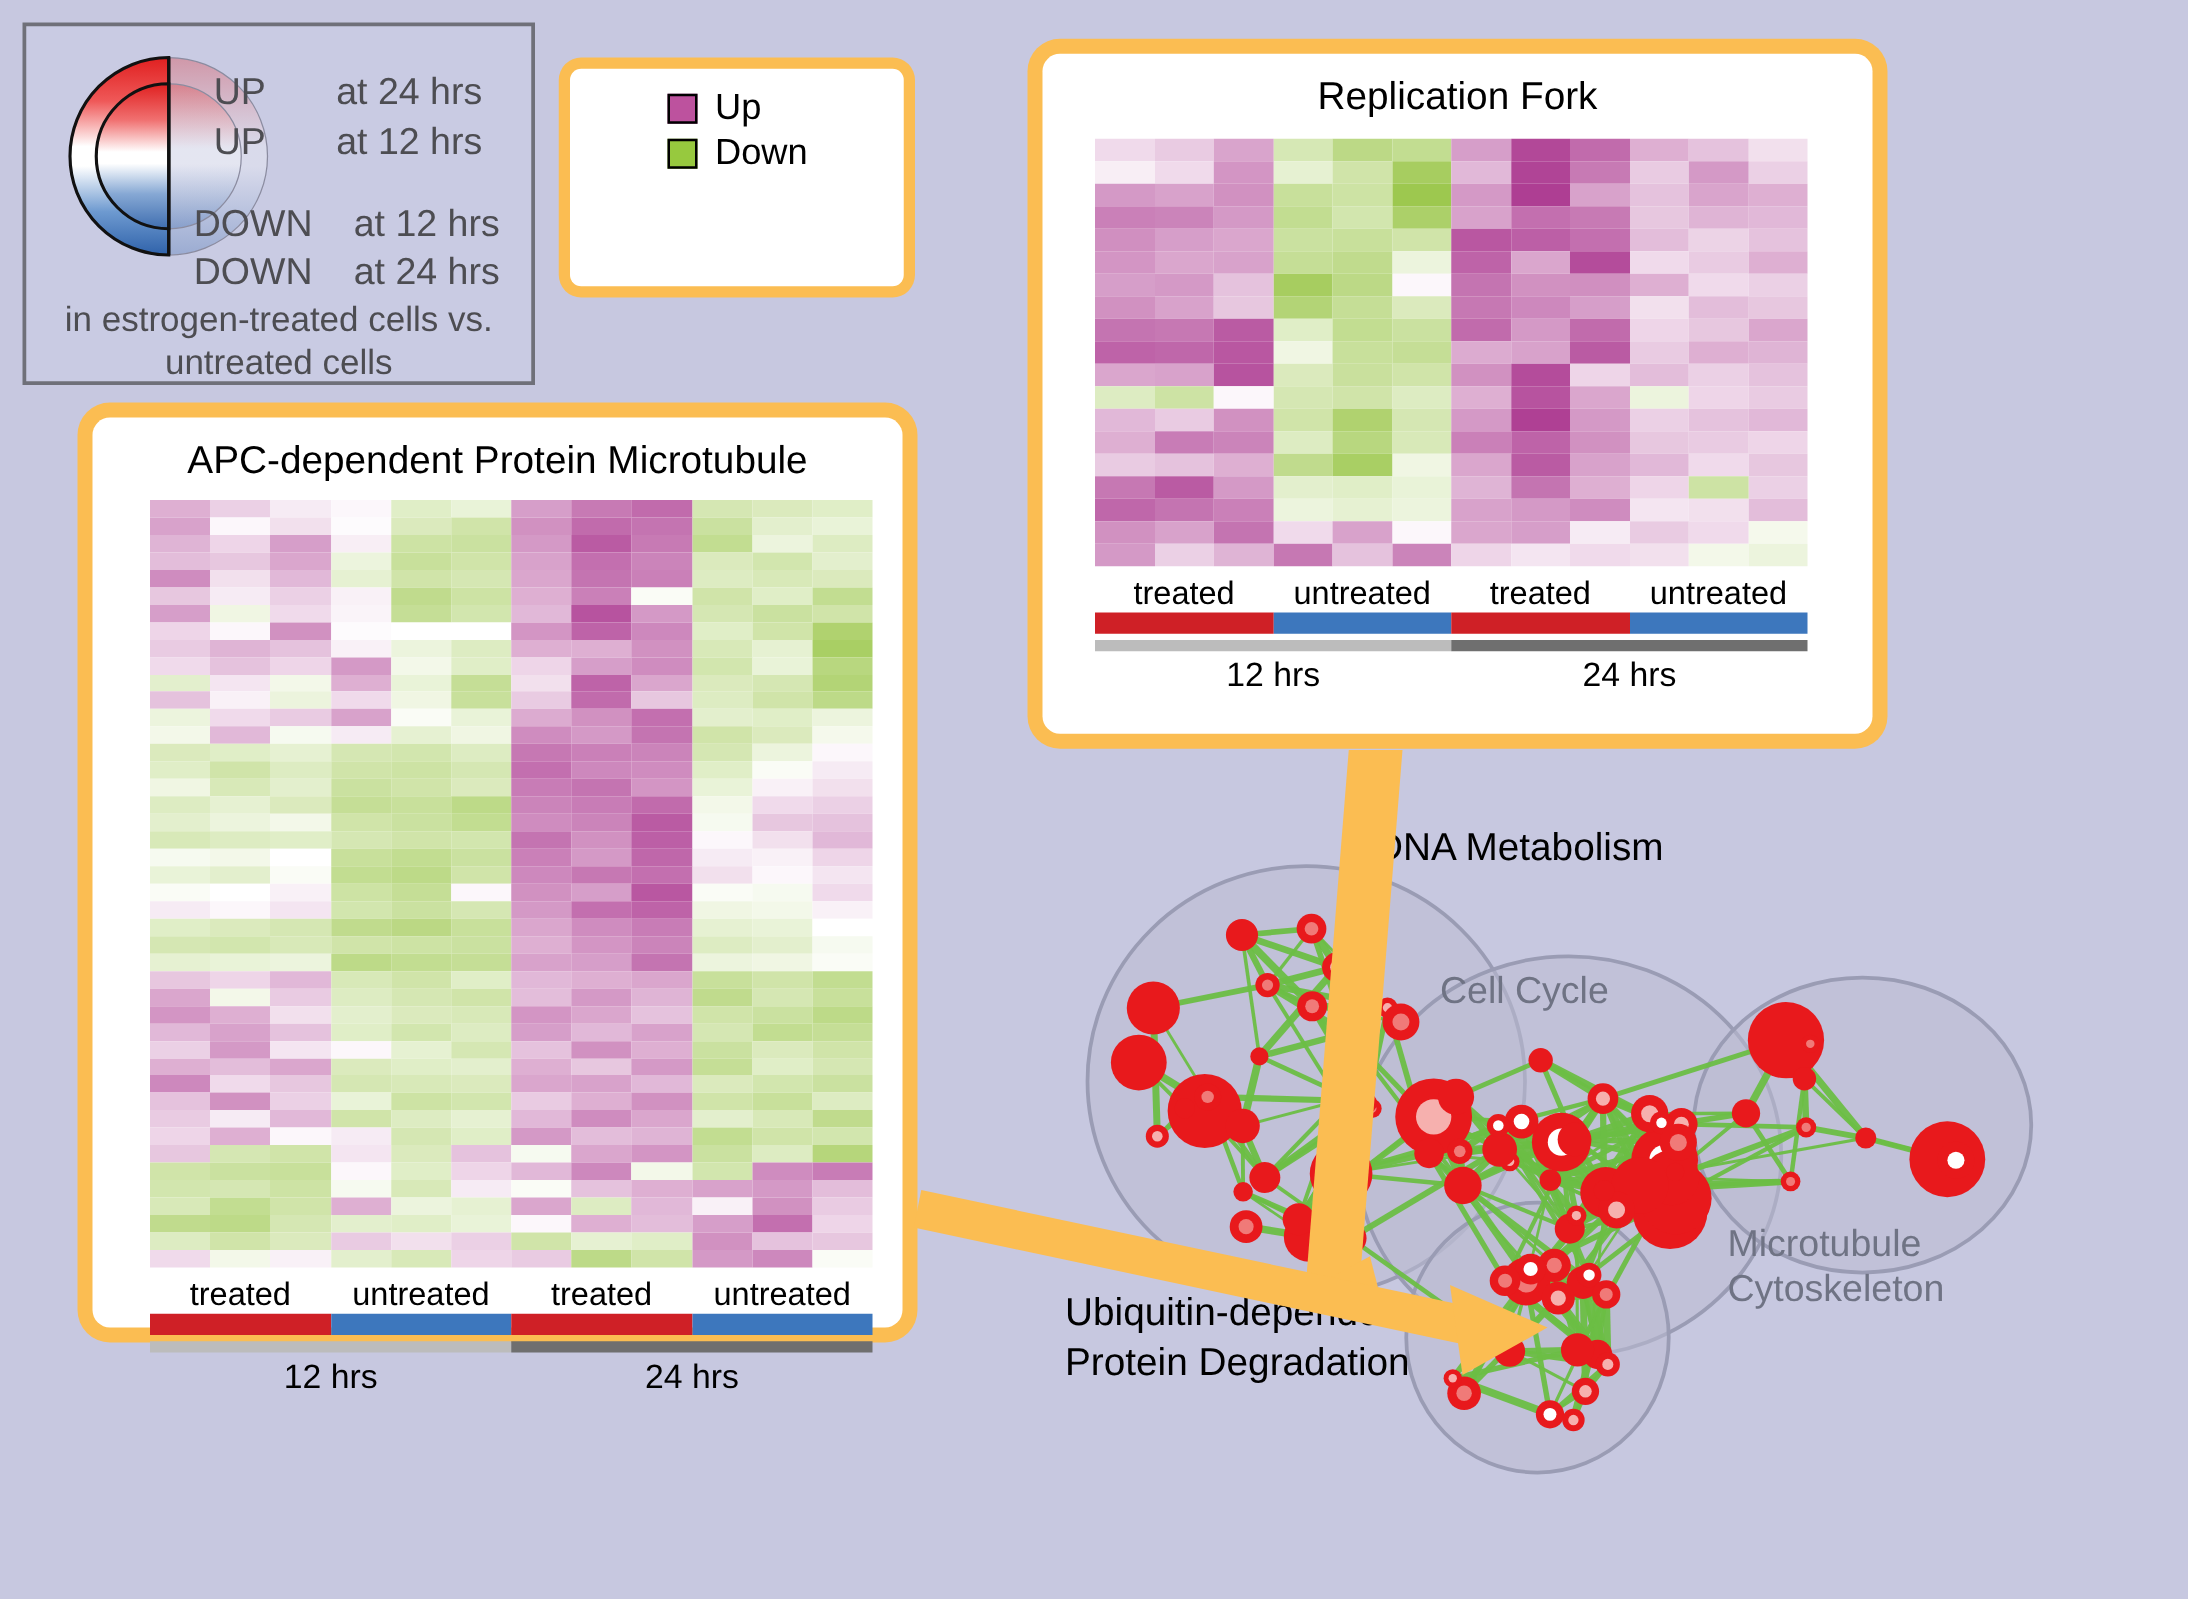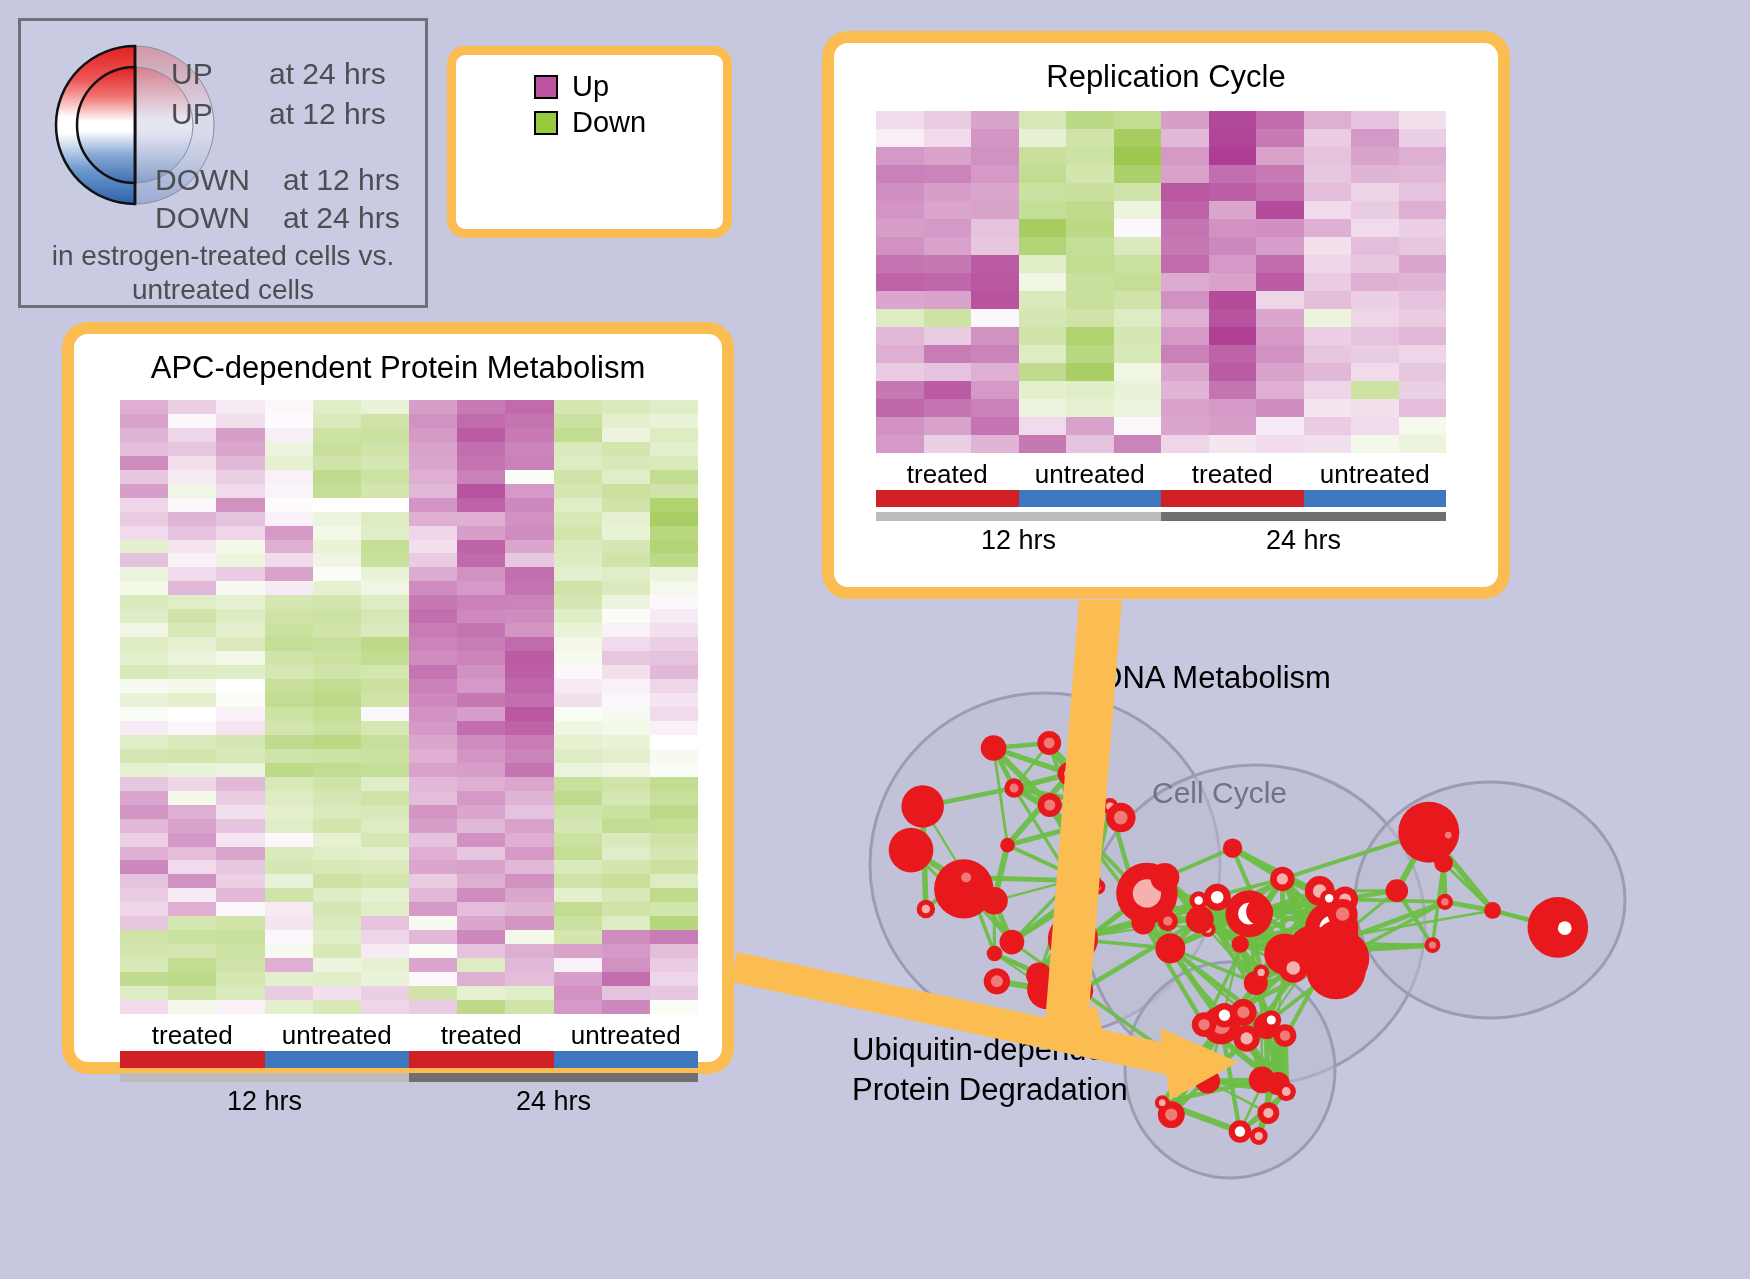--- a/index.html
+++ b/index.html
@@ -134,21 +134,21 @@
     </div>
     <div class="legend-line">
       <span class="legend-swatch" id="sw-down" style="background: rgb(151, 201, 62);"></span>
       <span class="legend-text">Down</span>
     </div>
   </div>
 </div>
 
 <div class="panel" id="panel-replication">
   <div class="panel-inner">
-    <div class="panel-title">Replication Cycle</div>
+    <div class="panel-title">Replication Fork</div>
     <div class="heatmap" id="hm-replication" style="position: absolute; left: 42px; top: 68px; width: 570px; height: 342px; grid-template-columns: repeat(12, 1fr); grid-template-rows: repeat(19, 1fr);">
         <div class="heat-cell" style="background: rgb(240, 218, 235);"></div>
         <div class="heat-cell" style="background: rgb(233, 203, 226);"></div>
         <div class="heat-cell" style="background: rgb(217, 164, 204);"></div>
         <div class="heat-cell" style="background: rgb(214, 232, 181);"></div>
         <div class="heat-cell" style="background: rgb(188, 217, 134);"></div>
         <div class="heat-cell" style="background: rgb(194, 221, 145);"></div>
         <div class="heat-cell" style="background: rgb(214, 158, 201);"></div>
         <div class="heat-cell" style="background: rgb(178, 72, 152);"></div>
         <div class="heat-cell" style="background: rgb(193, 107, 172);"></div>
@@ -392,21 +392,21 @@
       <div class="axis-time-labels">
           <span>12 hrs</span>
           <span>24 hrs</span>
         </div>
     </div>
   </div>
 </div>
 
 <div class="panel" id="panel-apc">
   <div class="panel-inner">
-    <div class="panel-title">APC-dependent Protein Metabolism</div>
+    <div class="panel-title">APC-dependent Protein Microtubule</div>
     <div class="heatmap" id="hm-apc" style="position: absolute; left: 46px; top: 66px; width: 578px; height: 614px; grid-template-columns: repeat(12, 1fr); grid-template-rows: repeat(44, 1fr);">
         <div class="heat-cell" style="background: rgb(222, 175, 210);"></div>
         <div class="heat-cell" style="background: rgb(235, 208, 229);"></div>
         <div class="heat-cell" style="background: rgb(246, 235, 244);"></div>
         <div class="heat-cell" style="background: rgb(252, 247, 251);"></div>
         <div class="heat-cell" style="background: rgb(224, 238, 199);"></div>
         <div class="heat-cell" style="background: rgb(233, 243, 216);"></div>
         <div class="heat-cell" style="background: rgb(214, 158, 201);"></div>
         <div class="heat-cell" style="background: rgb(199, 122, 180);"></div>
         <div class="heat-cell" style="background: rgb(193, 107, 172);"></div>
@@ -1537,20 +1537,22 @@
           <circle cx="494.9805629092744" cy="435.55827377990977" r="11.324757566675544" fill="#e8191c"></circle>
           <circle cx="494.9805629092744" cy="435.55827377990977" r="5.20938848067075" fill="#f07a78"></circle>
         </g>
         <g>
           <circle cx="417.6696327851435" cy="480.97213378147313" r="12.438688848167658" fill="#e8191c"></circle>
         </g>
       </g>
     </svg>
   <div class="net-label" id="lbl-dna">DNA Metabolism</div>
   <div class="net-label" id="lbl-cc">Cell Cycle</div>
+  <div class="net-label" id="lbl-mt">Microtubule
+Cytoskeleton</div>
   <div class="net-label" id="lbl-ub">Ubiquitin-dependent
 Protein Degradation</div>
 </div>
 
 <svg id="connectors" style="position:absolute;left:0;top:0;width:1750px;height:1279px;pointer-events:none;">
   <g>
     <path d="M1079,600 L1122,600 L1087,1036 L1044,1036 Z" fill="#fbbd52"></path>
     <path d="M1096,1005 L1110,1060 L1040,1035 Z" fill="#fbbd52"></path>
   </g>
   <g>

